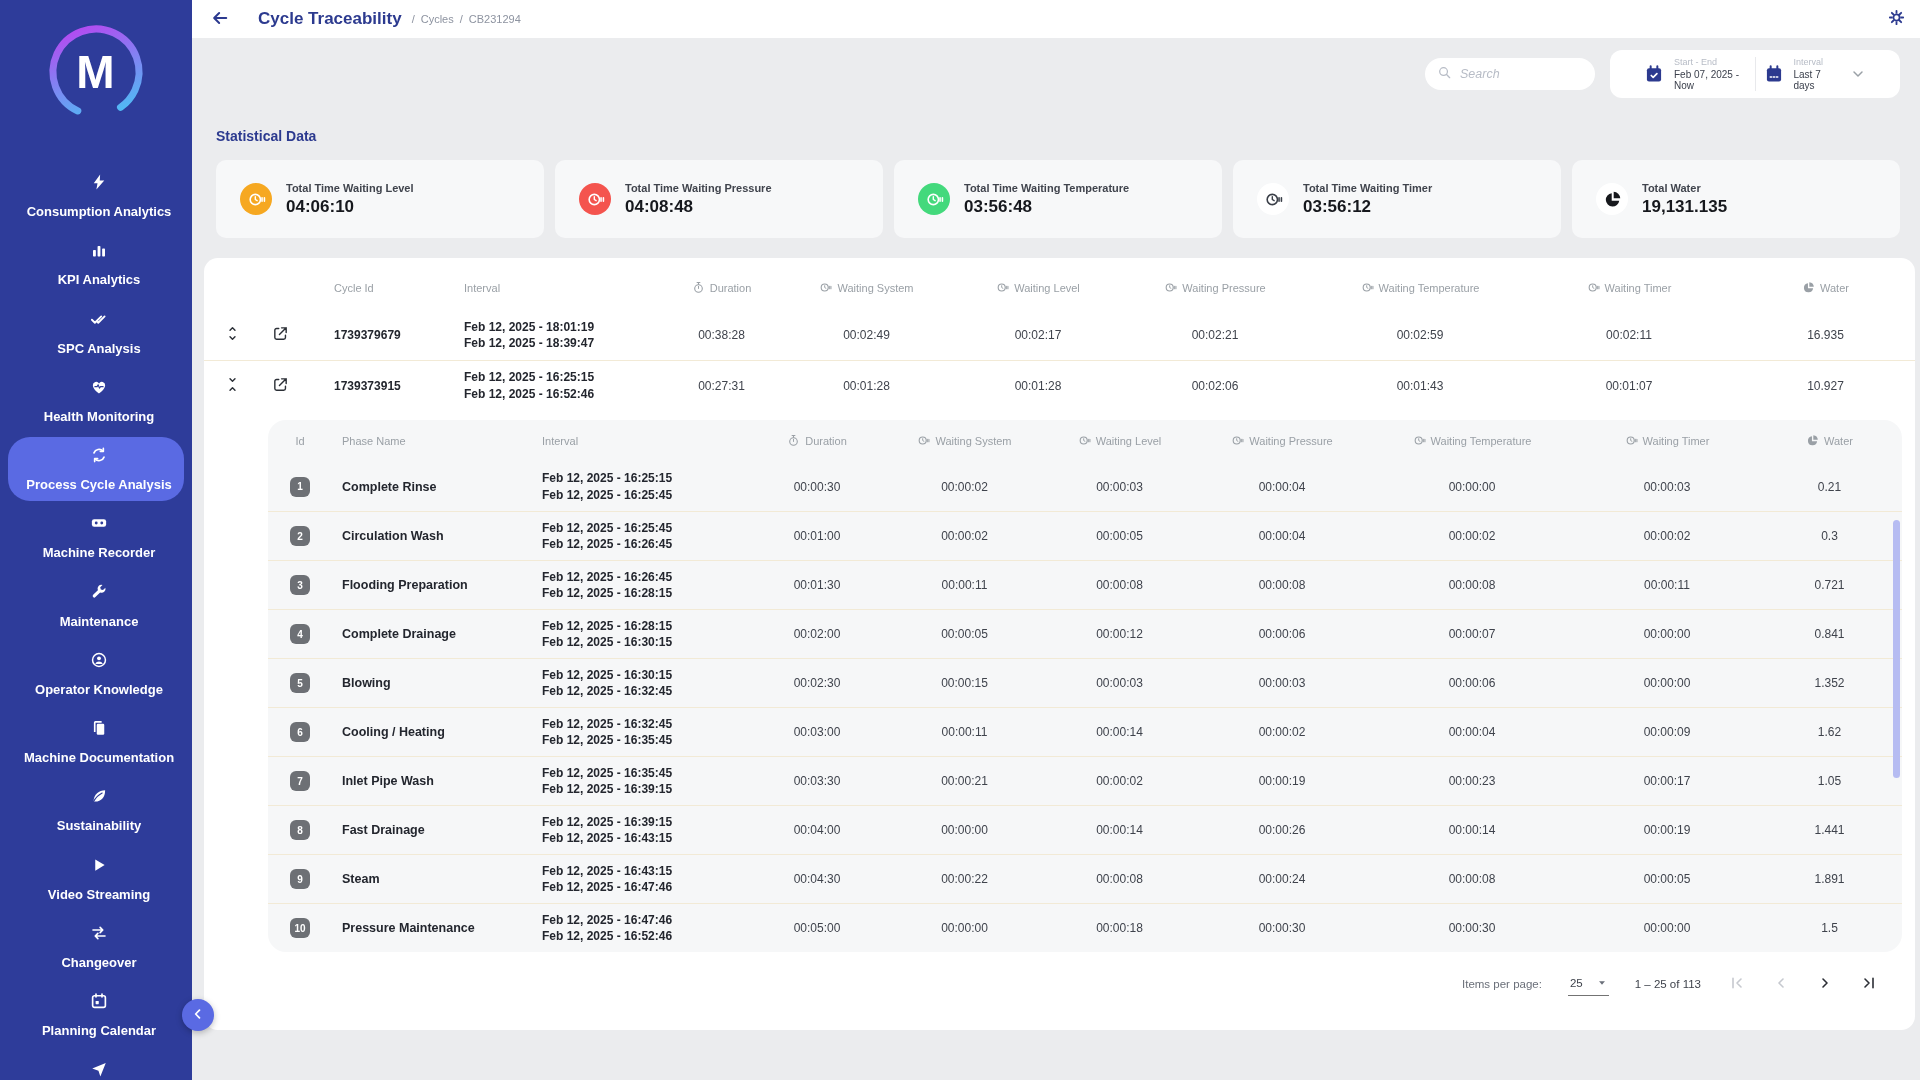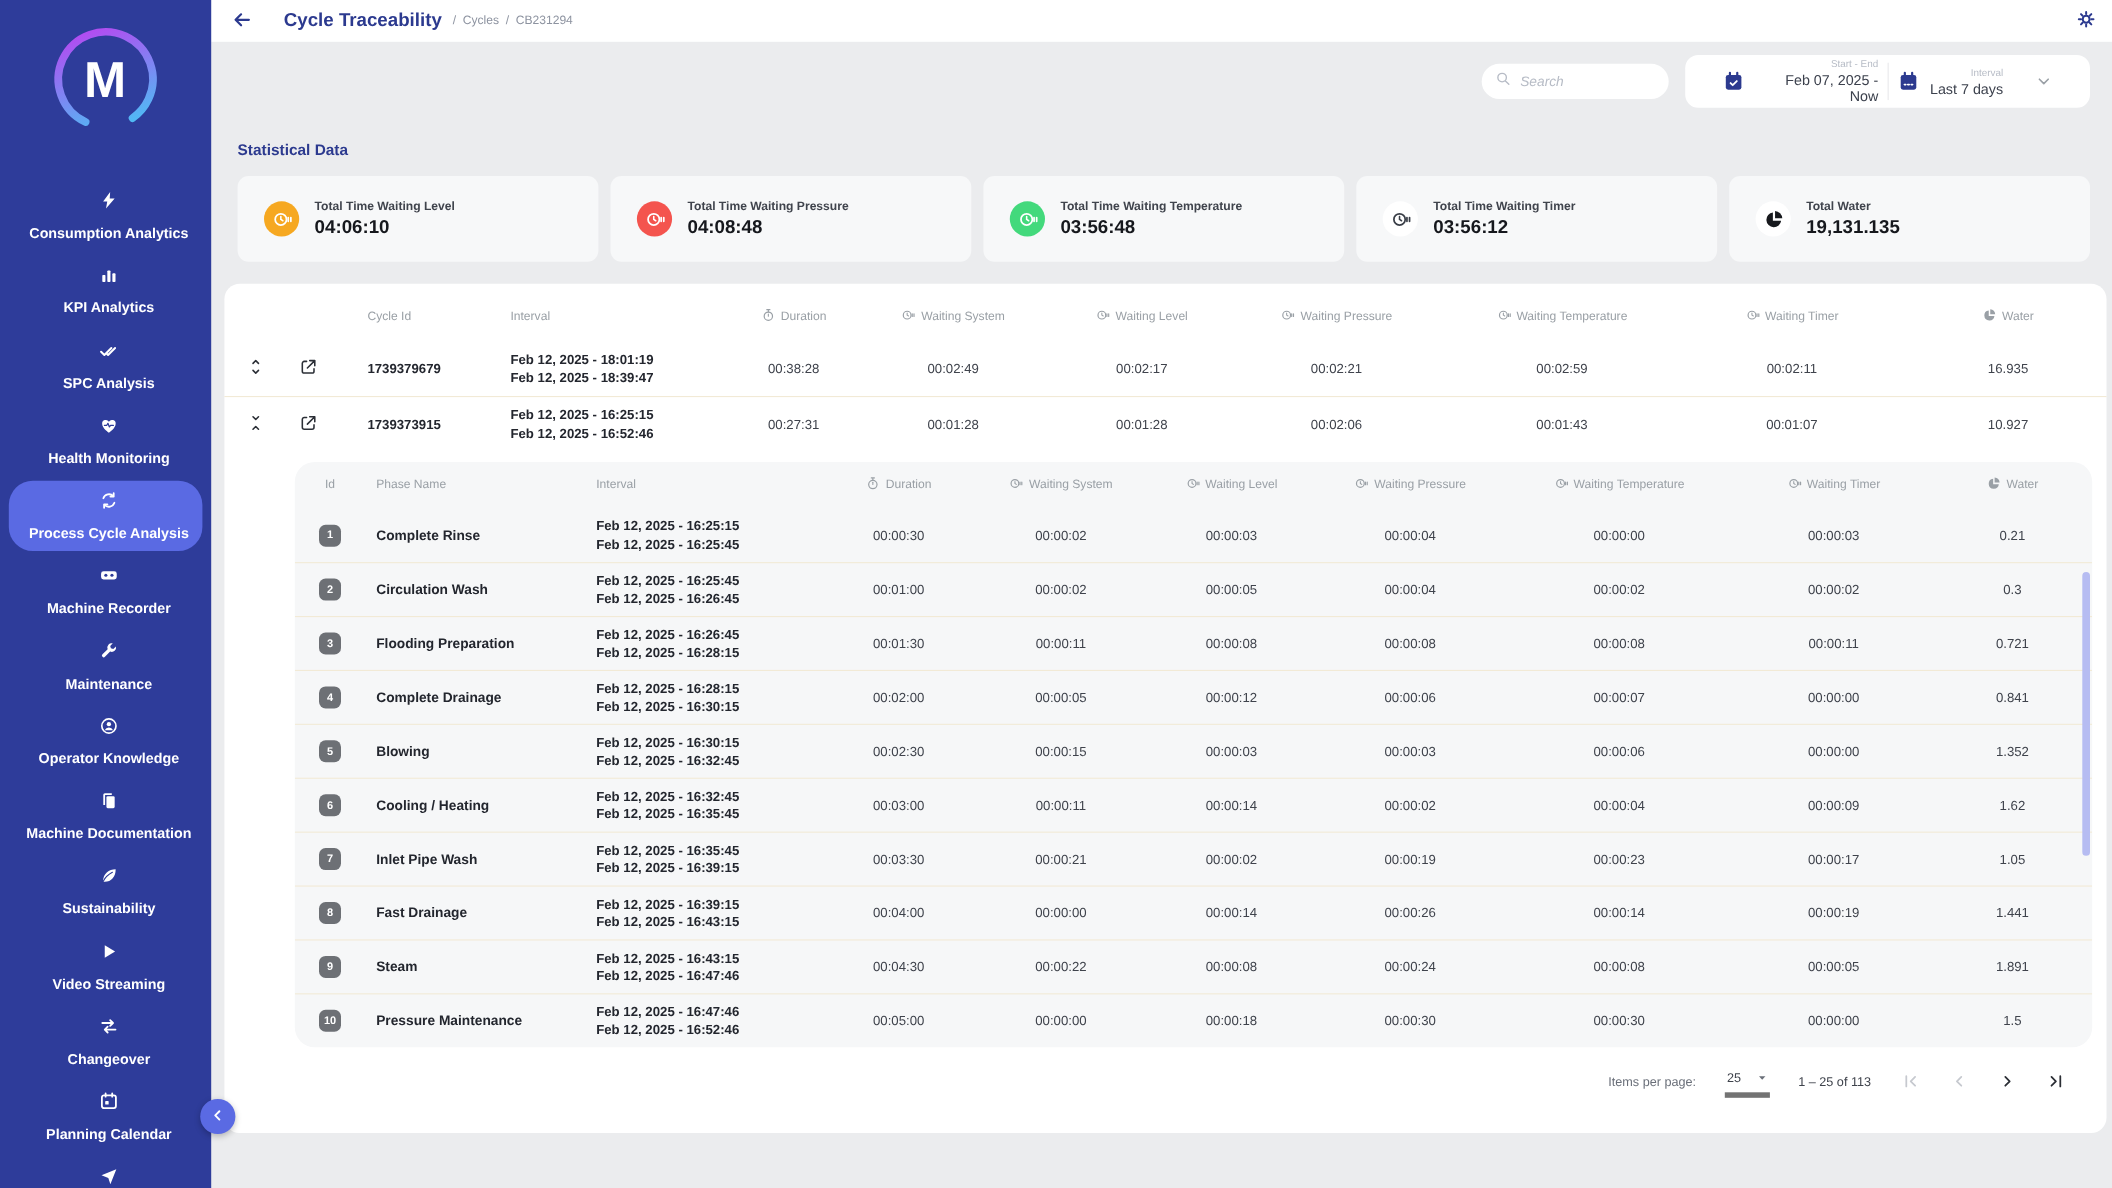--- a/index.html
+++ b/index.html
@@ -56,28 +56,28 @@
     width:170px; height:32px; background:#fff; border-radius:16px;
     display:flex; align-items:center; padding:0 12px; gap:8px; color:#b7bcc6;
   }
   .search-pill svg { width:15px; height:15px; flex:0 0 15px; }
   .search-pill input {
     border:none; outline:none; background:transparent; width:100%;
     font-family:inherit; font-size:12.5px; font-style:italic; color:#6a6f79;
   }
   .search-pill input::placeholder { color:#b7bcc6; }
   .date-box {
-    width:368px; height:48px; background:#fff; border-radius:12px;
-    display:flex; align-items:center; padding:0 26px;text-align:right;
+    width:290px; height:48px; background:#fff; border-radius:12px;
+    display:flex; align-items:center; padding:0 26px;
   }
   .date-sec { display:flex; align-items:center; gap:10px; padding:0 8px; flex:1; }
   .date-sec .dicon { color:var(--accent_navy,#2c3a8f); width:20px; height:20px; }
   .date-sec .dicon svg { width:20px; height:20px; }
   .date-texts .dlabel { font-size:9px; color:#b7bcc6; margin-bottom:2px; }
-  .date-texts .dvalue { font-size:13px; color:#3c414d; }
+  .date-texts .dvalue { font-size:10px; color:#3c414d; }
   .date-divider { width:1px; height:34px; background:#e8e9ec; }
   .chev { color:#9aa0a6; width:16px; height:16px; margin-left:auto; }
   .chev svg { width:16px; height:16px; }
   
   .stats { padding:0 20px 0 24px; margin-top:30px; }
   .stats-title { font-size:14px; font-weight:bold; color:var(--accent_navy,#2c3a8f); margin-bottom:16px; }
   .cards { display:flex; gap:11px; }
   .stat-card { flex:1; height:78px; border-radius:10px; background:#f7f8f9;
     display:flex; align-items:center; padding-left:24px; gap:14px; }
   .stat-icon { width:32px; height:32px; border-radius:50%; display:flex; align-items:center; justify-content:center; }
@@ -106,21 +106,21 @@
   .phases-grid { display:grid; grid-template-columns:64px 210px 205px 140px 155px 155px 170px 210px 180px 1fr; align-items:center; }
   .phases-head { height:42px; color:#9aa0a6; font-size:11px; }
   .phase-row { height:49px; font-size:12px; }
   .phase-row + .phase-row { border-top:1px solid var(--separator,#f2ead6); }
   .id-badge { width:20px; height:20px; border-radius:6px; background:#6d7075; color:#fff;
     font-size:10px; font-weight:bold; display:flex; align-items:center; justify-content:center; margin:0 auto; }
   .phase-name { font-weight:bold; color:#23262e; font-size:12.5px; }
   
   .pagination { display:flex; align-items:center; justify-content:flex-end; gap:26px; padding-right:36px; margin-top:12px; height:40px; }
   .pp-label { font-size:11.5px; color:#6a6f79; }
-  .pp-select { display:flex; align-items:center; gap:14px; border-bottom:5px solid #737373; padding:2px 2px 3px 2px; cursor:pointer; }
+  .pp-select { display:flex; align-items:center; gap:14px; border-bottom:1px solid #737373; padding:2px 2px 3px 2px; cursor:pointer; }
   .pp-select .pp-val { font-size:11.5px; color:#3f434c; }
   .pp-select svg { width:10px; height:10px; color:#6a6f79; }
   .pp-range { font-size:11.5px; color:#3f434c; }
   .pager { display:flex; align-items:center; gap:24px; }
   .pg-btn { background:none; border:none; width:20px; height:20px; cursor:pointer; color:#2b2e35; }
   .pg-btn.disabled { color:#c6c9cf; cursor:default; }
   .pg-btn svg { width:16px; height:16px; }
   
   .scroll-thumb { position:absolute; left:1893px; top:520px; width:7px; height:258px; border-radius:4px;
     background:var(--scrollbar,#b6bcf2); z-index:4; }

